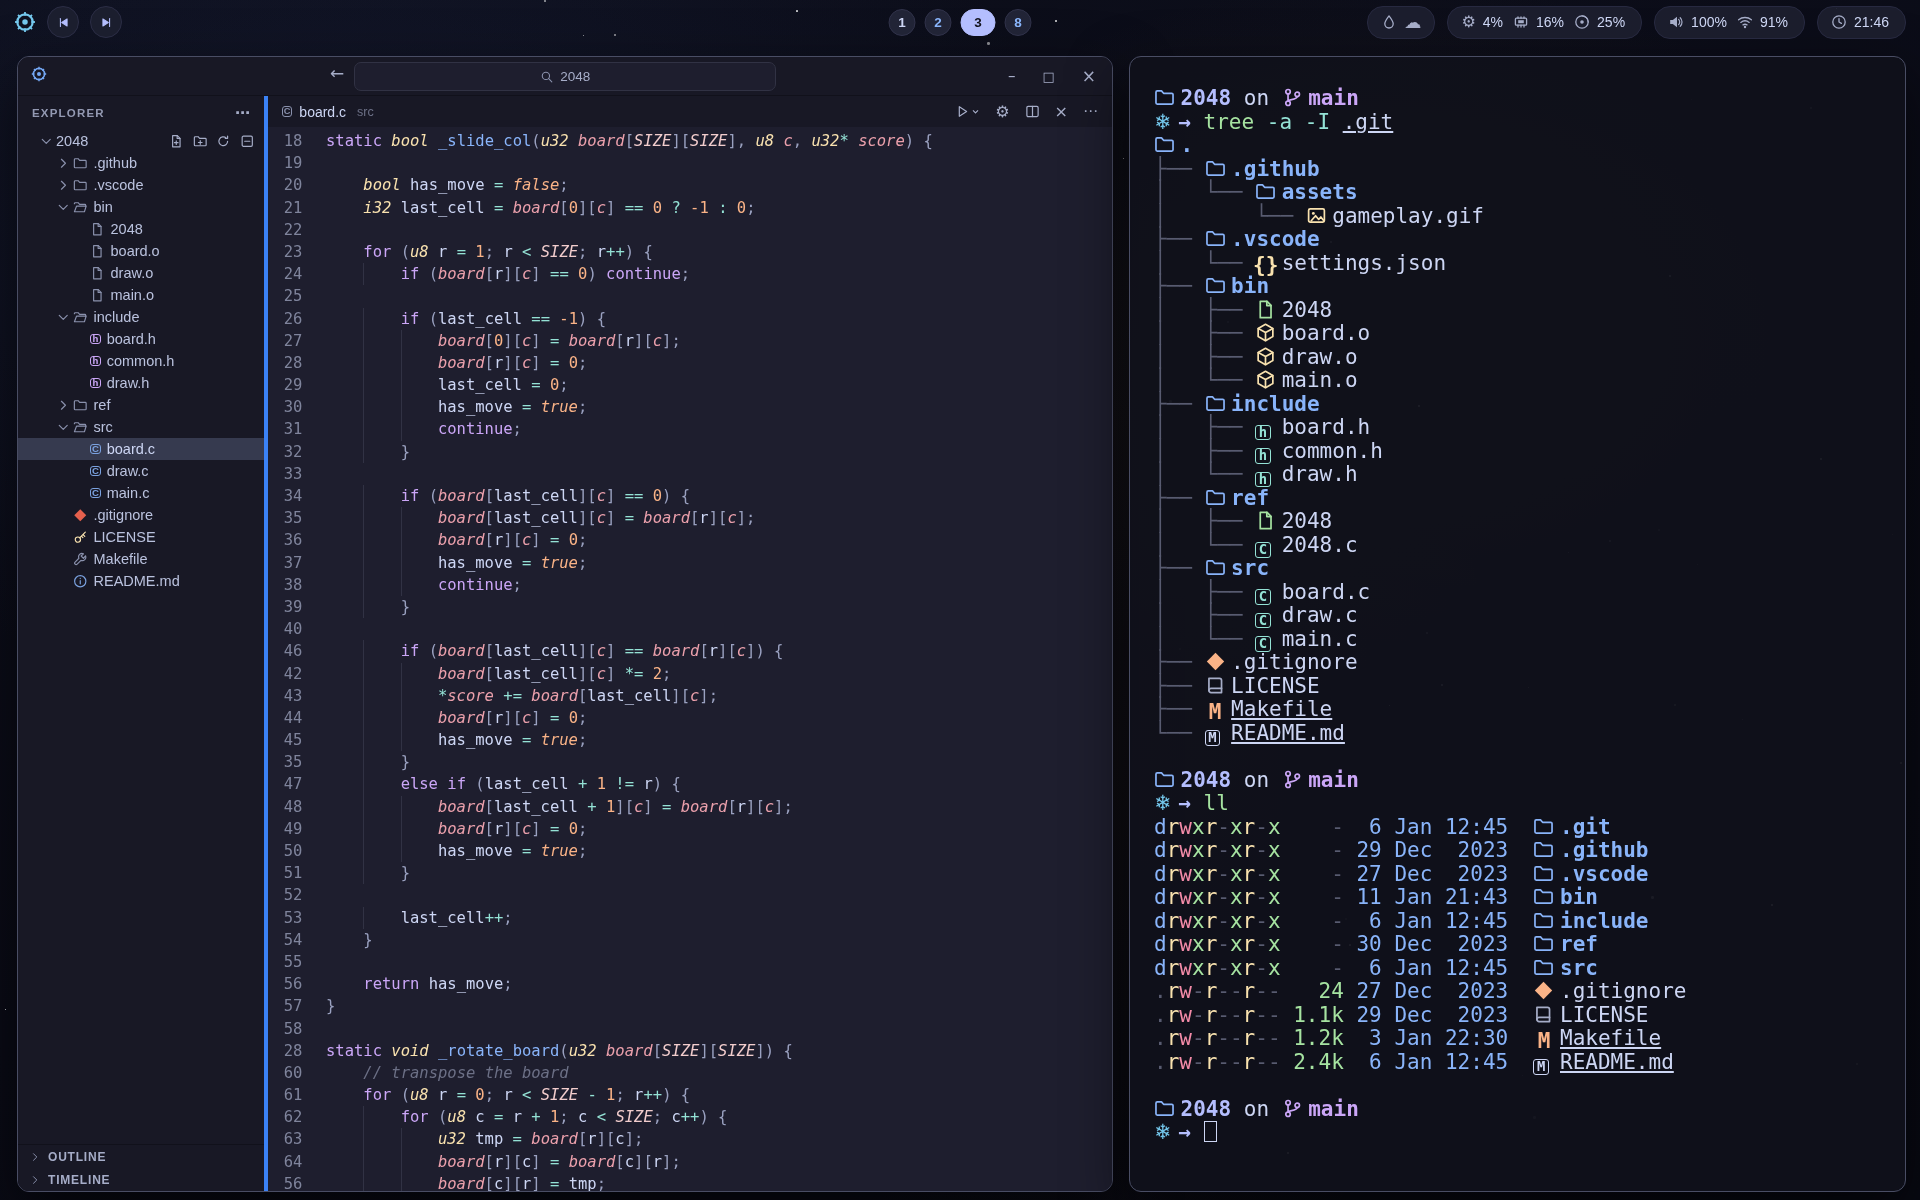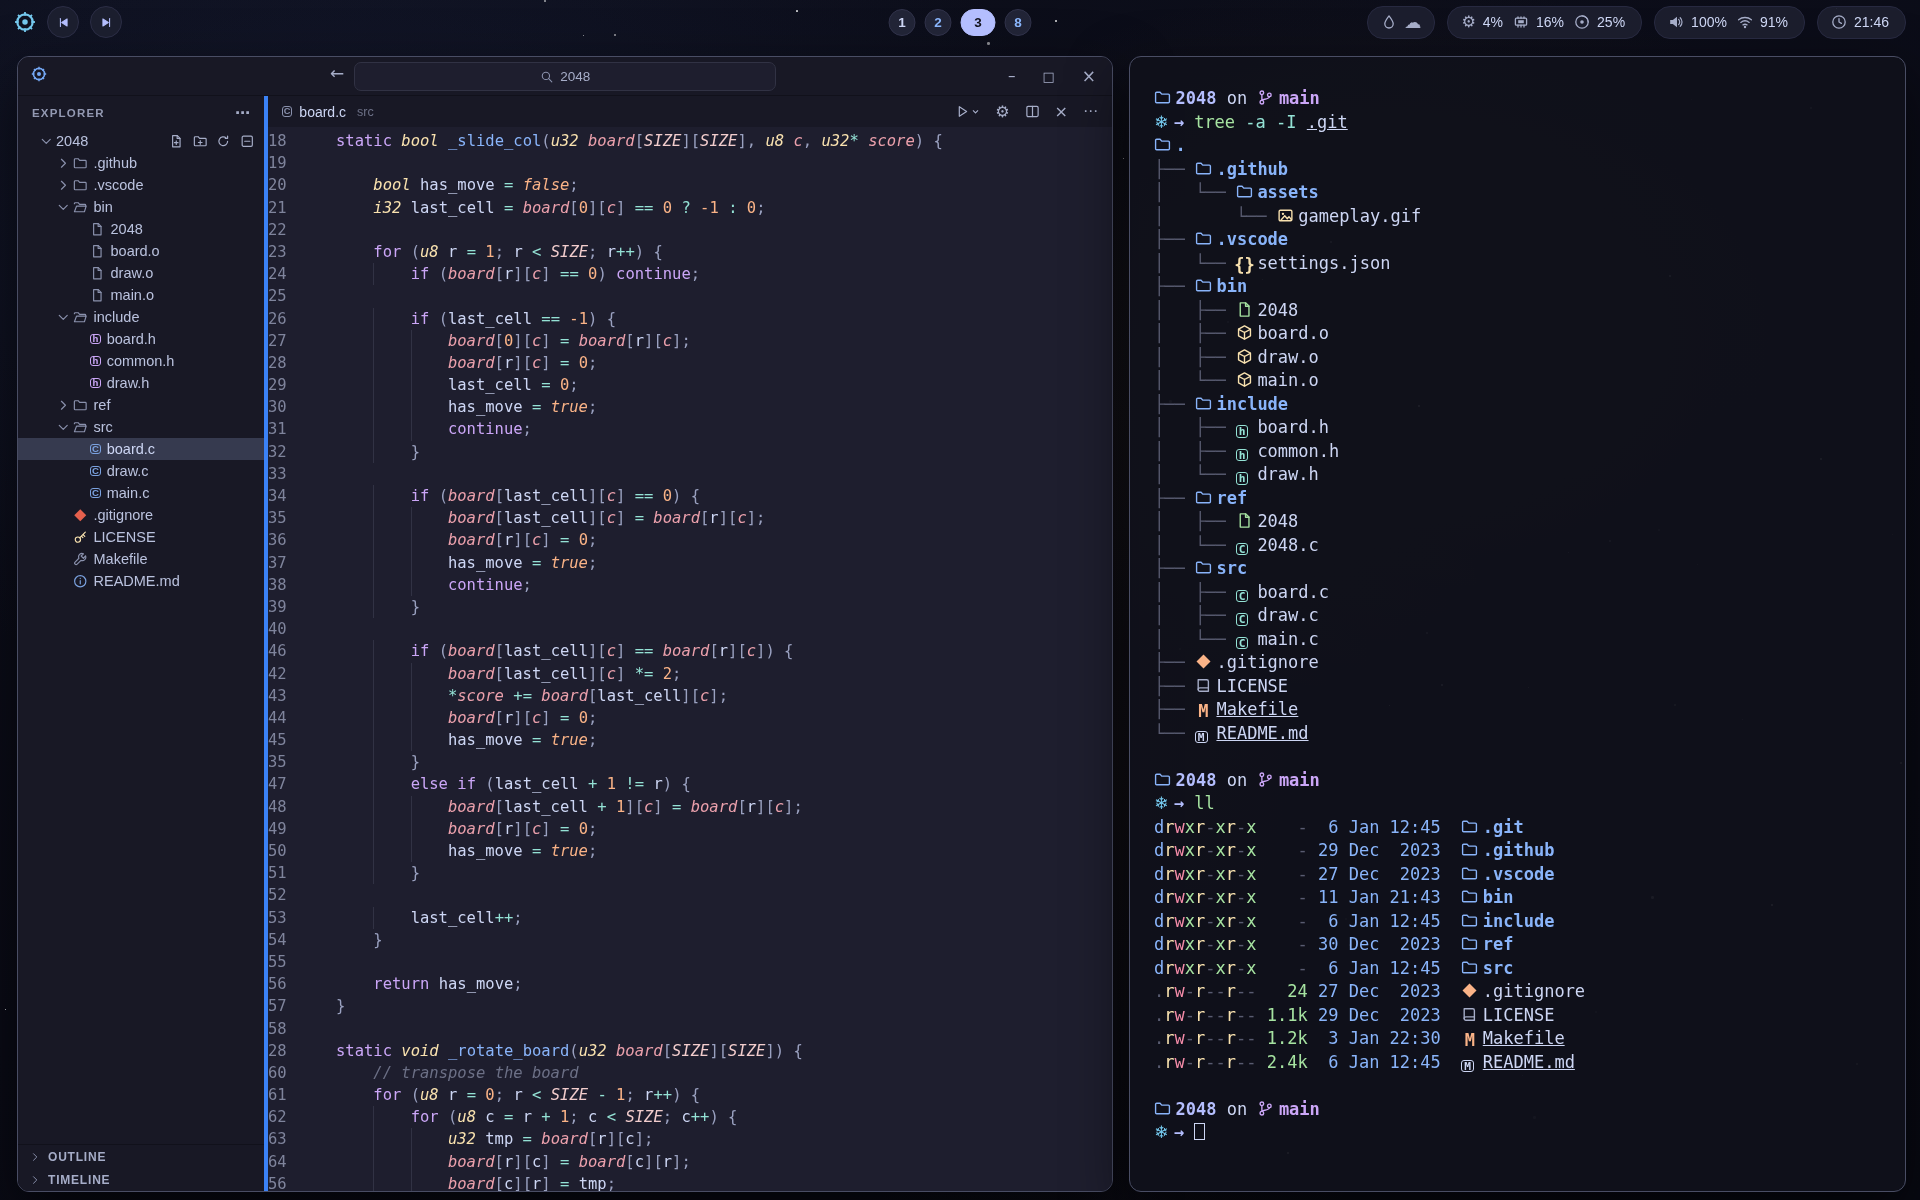--- a/index.html
+++ b/index.html
@@ -79,35 +79,35 @@
   .tabbar{height:31px;flex:none;background:var(--mantle);display:flex;align-items:center;
           padding:0 14px;position:relative}
   .tab{display:flex;align-items:center;gap:7px;color:var(--text);font-size:14px;cursor:pointer}
   .tab .ticon{margin-right:0;color:#8a91ad}
   .thint{color:#6c7086;font-size:12.5px;margin-left:4px}
   .tabicons{margin-left:auto;display:flex;align-items:center;gap:15px;color:#a6adc8;font-size:15px}
   .tabicons span{display:inline-flex;align-items:center;cursor:pointer}
   .tabicons svg{width:15px;height:15px}
   .codewrap{flex:1;display:flex;background:var(--base);padding-top:3px;overflow:hidden;
             font-family:"DejaVu Sans Mono",monospace;font-size:15.5px;line-height:22.2px}
-  #gutter{width:50px;flex:none;text-align:left;color:#7f849c}
+  #gutter{width:50px;flex:none;text-align:center;color:#7f849c}
   .lnum{height:22.2px}
-  #code{margin-left:18px;flex:1;min-width:0}
+  #code{margin-left:8px;flex:1;min-width:0}
   .cl{height:22.2px;white-space:pre;color:var(--text)}
   .sp4{display:inline-block;width:4ch;height:22.2px;vertical-align:top}
   .g4{display:inline-block;width:4ch;height:22.2px;vertical-align:top;box-shadow:inset 1px 0 0 #313244}
   .tk.k{color:var(--mauve)} .tk.t{color:var(--yellow);font-style:italic}
   .tk.f{color:var(--blue)}  .tk.p{color:var(--maroon);font-style:italic}
   .tk.m{color:var(--flam);font-style:italic} .tk.n{color:var(--peach)}
   .tk.o{color:var(--teal)}  .tk.u{color:#9aa1c0} .tk.v{color:var(--text)}
   .tk.c{color:#6c7086;font-style:italic} .tk.b{color:var(--peach);font-style:italic}
   
   .term{left:1129px;top:56px;width:777px;height:1136px;background:rgba(16,17,27,.94);
         padding:30px 20px 18px 24px;font-family:"DejaVu Sans Mono",monospace;
-        font-size:17px;line-height:23.5px;color:var(--text)}
+        font-size:21px;line-height:23.5px;color:var(--text)}
   .tline{white-space:pre;height:23.5px}
   .tk{white-space:pre}
   .dir{color:var(--blue);font-weight:700}
   .fil{color:var(--text)} .ul{text-decoration:underline}
   .tc{color:#585b70}
   .cmd{color:var(--green)} .flag{color:var(--teal)}
   .pdir{color:var(--lav);font-weight:700} .pbr{color:var(--mauve);font-weight:700}
   .snow{color:var(--sap);font-family:"DejaVu Sans",sans-serif}
   .arr{color:var(--lav);font-weight:700}
   .sz{color:var(--green)} .szd{color:#585b70} .dt{color:var(--blue)}

